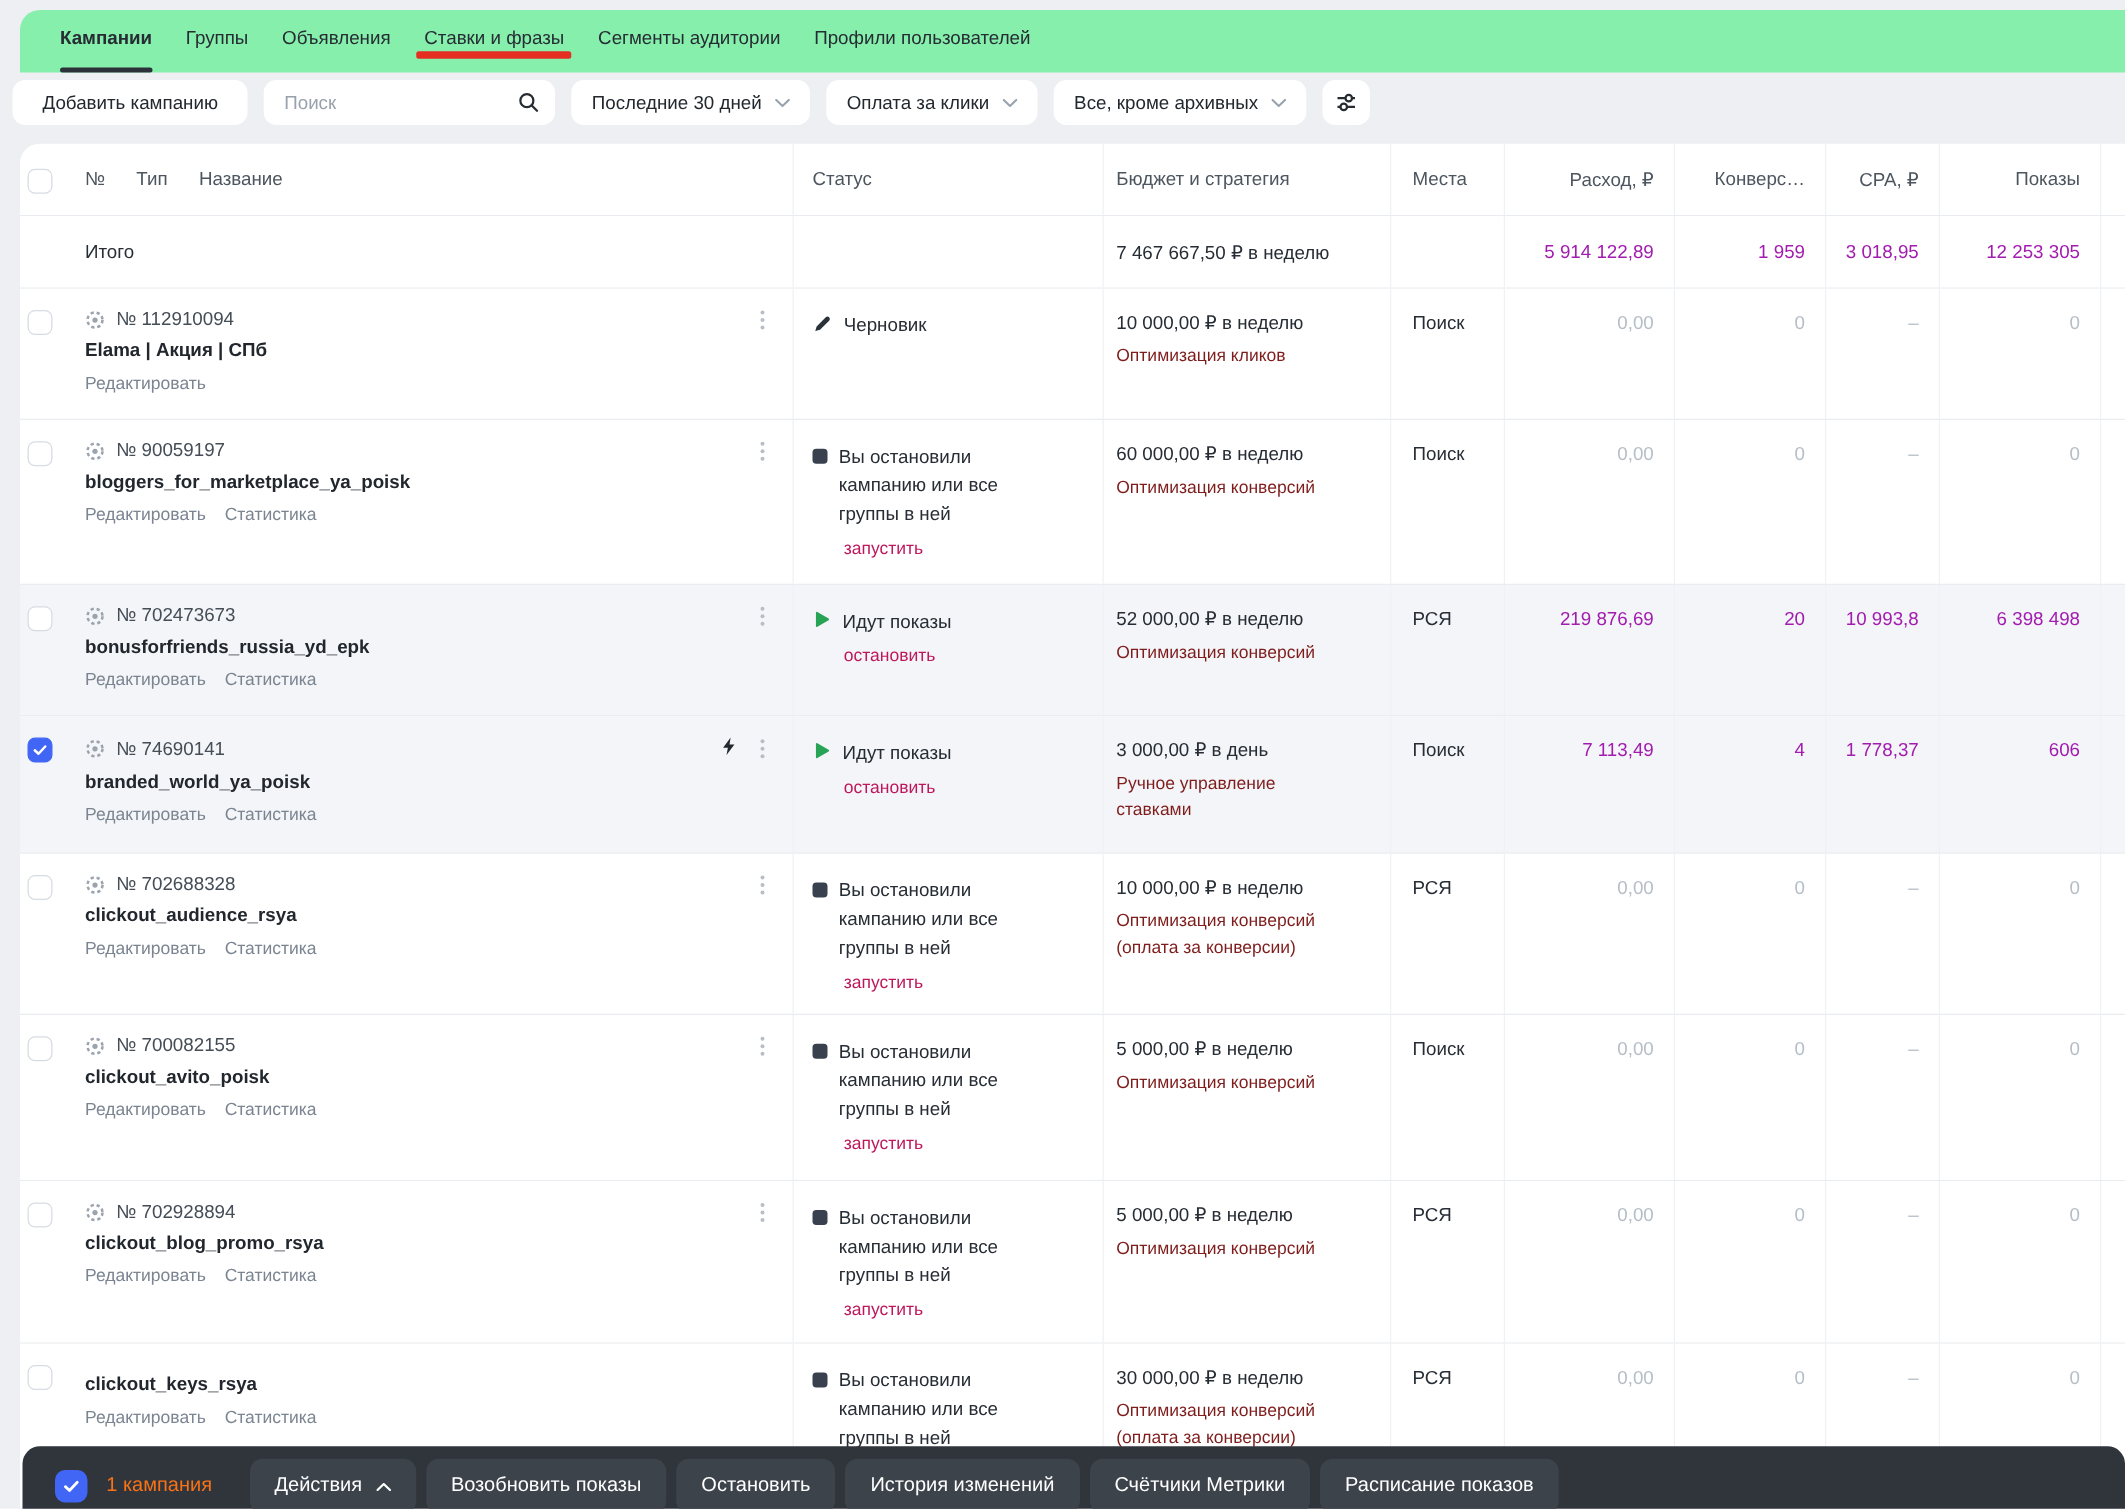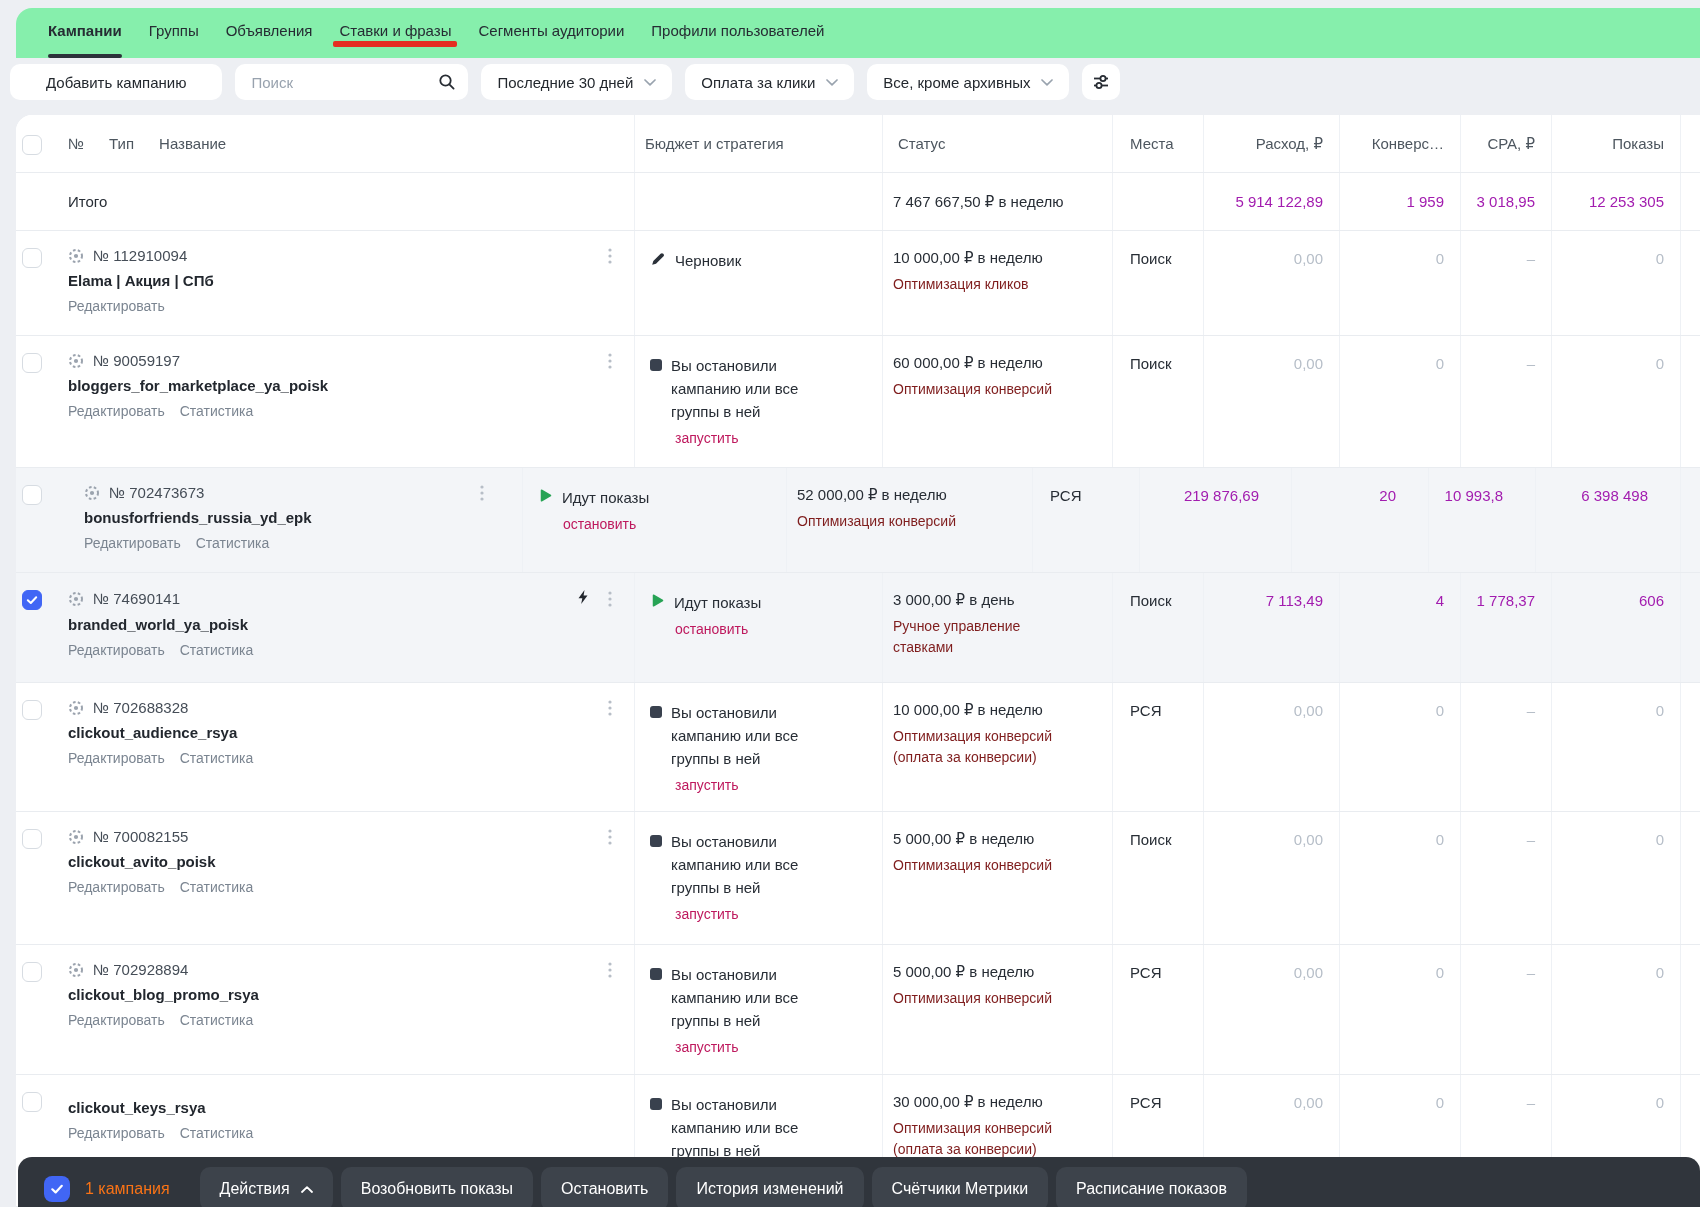--- a/index.html
+++ b/index.html
@@ -14,21 +14,21 @@
                border-radius:16px 0 0 0; display:flex; align-items:center; padding:0 0 6px 32px; gap:27px; }
   .tab { position:relative; height:100%; display:flex; align-items:center; font-size:15px; color:#262c33; cursor:pointer; }
   .tab.active { font-weight:700; }
   .ink { position:absolute; left:0; right:0; bottom:-6px; height:4px; background:#2c323a; border-radius:2px; }
   .redmark { position:absolute; left:-6px; right:-6px; top:33px; height:6px; background:#e52e22; border-radius:2px; }
 
   
   .toolbar { position:absolute; left:10px; top:64px; height:36px; display:flex; gap:13px; align-items:center; }
   .pill { background:#fff; border-radius:10px; height:36px; display:inline-flex; align-items:center;
           padding:0 16px; font-size:15px; color:#23282e; }
-  .btn-add { padding:0 36px; }
+  .btn-add { padding:0 24px; }
   .searchpill { width:233px; padding:0 12px 0 16px; justify-content:space-between; }
   .sinput { border:none; outline:none; font-size:15px; width:170px; color:#23282e; font-family:inherit; background:transparent; }
   .sinput::placeholder { color:#98a2ae; }
   .drop { gap:11px; cursor:pointer; }
   .iconbtn { width:38px; justify-content:center; padding:0; }
 
   
   .table-card { position:absolute; left:16px; top:115px; right:0; height:1092px; background:#fff;
                 border-radius:16px 0 0 0; overflow:hidden; }
   .trow { display:grid; grid-template-columns:40px 1fr 248px 230px 91px 136px 121px 91px 129px 20px;
@@ -67,21 +67,21 @@
 
   .c-budget { padding:18px 0 0 10px; }
   .b-main { font-size:15px; font-weight:500; color:#272d35; white-space:nowrap; }
   .b-sub { margin-top:7px; font-size:14px; color:#7f1d1d; max-width:178px; line-height:21px; }
   .c-budget .b-main:only-child { font-weight:500; }
 
   .c-places { padding:19px 0 0 17px; font-size:15px; }
 
   
   .rh-head { height:58px; } .rh-tot { height:58px; }
-  .rh1{height:105px;} .rh2{height:132px;} .rh3{height:105px;gap:16px;} .rh4{height:110px;}
+  .rh1{height:105px;} .rh2{height:132px;} .rh3{height:105px;} .rh4{height:110px;}
   .rh5{height:129px;} .rh6{height:133px;} .rh7{height:130px;} .rh8{height:132px;}
 
   
   .bottom-bar { position:absolute; left:18px; right:0; top:1157px; height:64px; background:#30353c;
                 border-radius:14px; display:flex; align-items:center; padding-left:26px; z-index:5; }
   .bb-cb { width:26px; height:26px; border-radius:8px; background:#4166f5; display:inline-flex;
            align-items:center; justify-content:center; cursor:pointer; flex:none; }
   .bb-label { color:#f97316; font-size:16px; font-weight:500; margin-left:15px; }
   .bbtn { height:44px; border-radius:10px; background:#3d434b; color:#fff; font-size:16px;
           padding:0 20px; margin-left:8px; display:inline-flex; align-items:center; gap:11px; }
@@ -152,22 +152,22 @@
 
 <div class="table-card">
 
   <div class="trow thead rh-head">
     <div class="cell c-check"><span class="cb"></span></div>
     <div class="cell h-name">
       <span>№</span>
       <span>Тип</span>
       <span>Название</span>
     </div>
+    <div class="cell c-status">Статус</div>
     <div class="cell c-budget" style="font-weight:400">Бюджет и стратегия</div>
-    <div class="cell c-status">Статус</div>
     <div class="cell c-places" style="padding-top:20px">Места</div>
     <div class="cell num" style="padding-top:20px">Расход, ₽</div>
     <div class="cell num" style="padding-top:20px">Конверс…</div>
     <div class="cell num" style="padding-top:20px">CPA, ₽</div>
     <div class="cell num" style="padding-top:20px">Показы</div>
     <div class="cell c-sliver"></div>
   </div>
 
   <div class="trow totals rh-tot">
     <div class="cell c-check"></div>

